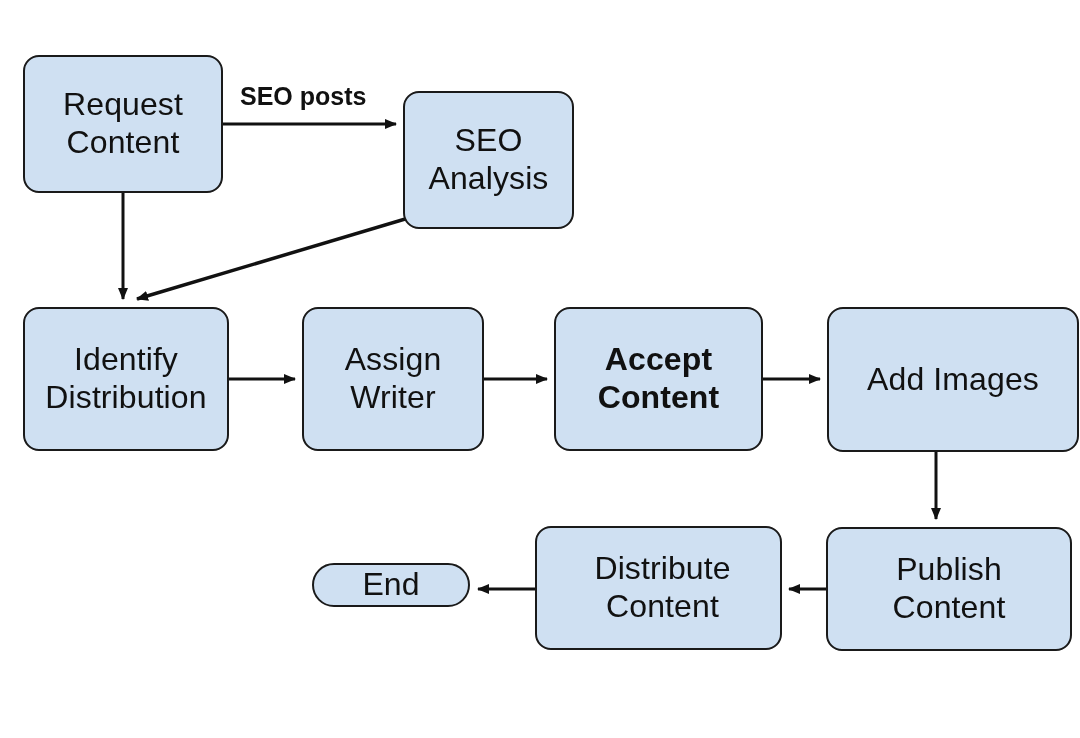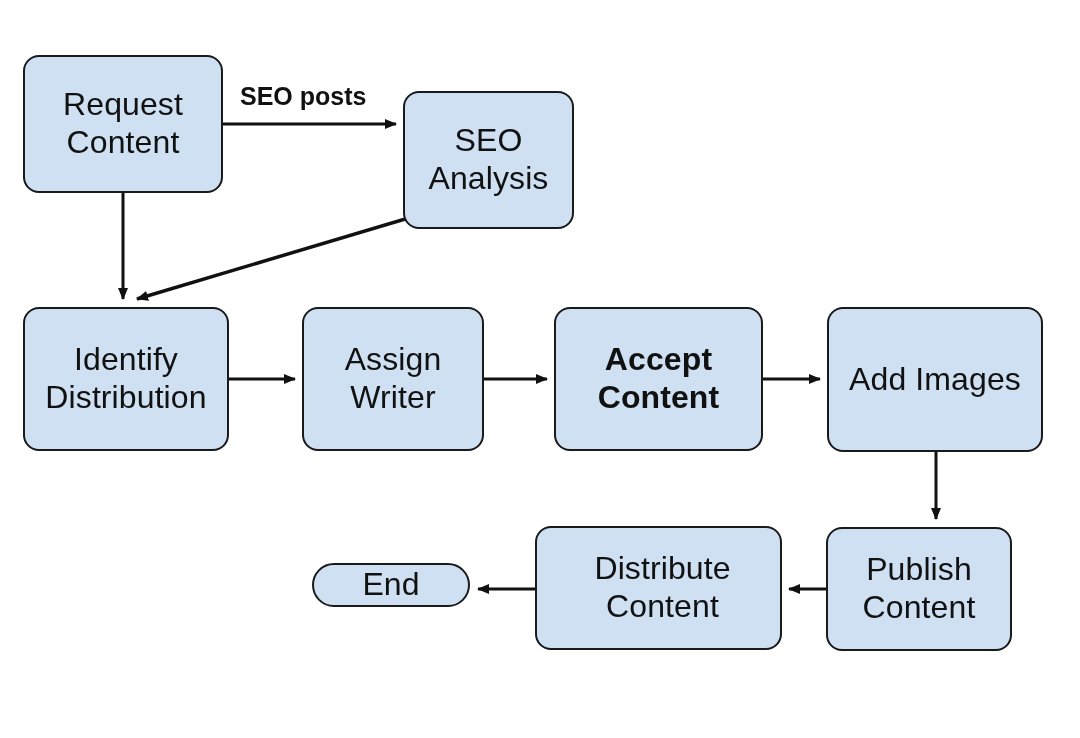--- a/index.html
+++ b/index.html
@@ -116,23 +116,23 @@
 
   <div class="node" style="left:23px; top:307px; width:206px; height:144px;">Identify
 Distribution</div>
 
   <div class="node" style="left:302px; top:307px; width:182px; height:144px;text-align:center;">Assign
 Writer</div>
 
   <div class="node" style="left:554px; top:307px; width:209px; height:144px;font-weight:bold;">Accept
 Content</div>
 
-  <div class="node" style="left:827px; top:307px; width:216px; height:145px;">Add Images</div>
+  <div class="node" style="left:827px; top:307px; width:252px; height:145px;">Add Images</div>
 
-  <div class="node" style="left:826px; top:527px; width:186px; height:124px;">Publish
+  <div class="node" style="left:826px; top:527px; width:246px; height:124px;">Publish
 Content</div>
 
   <div class="node" style="left:535px; top:526px; width:247px; height:124px;padding-left:8px;">Distribute
 Content</div>
 
   <div class="node terminator" style="left:312px; top:563px; width:158px; height:44px;">End</div>
 
   <div class="edge-label" style="left:240px; top:84px;">SEO posts</div>
 
 

